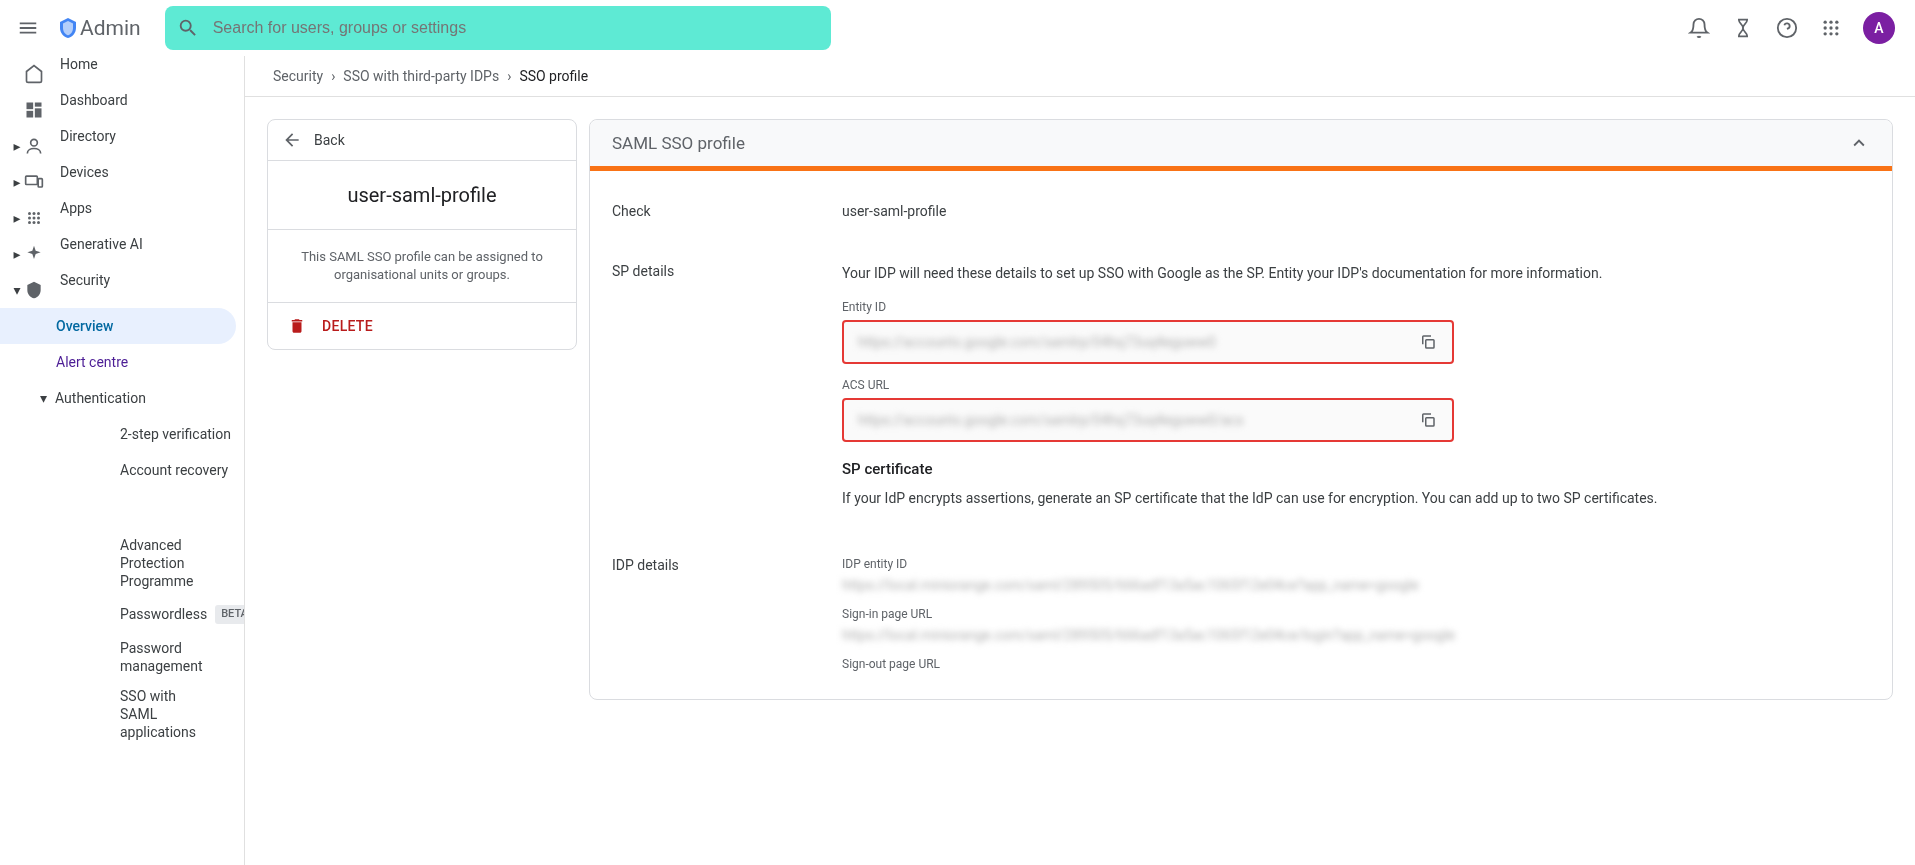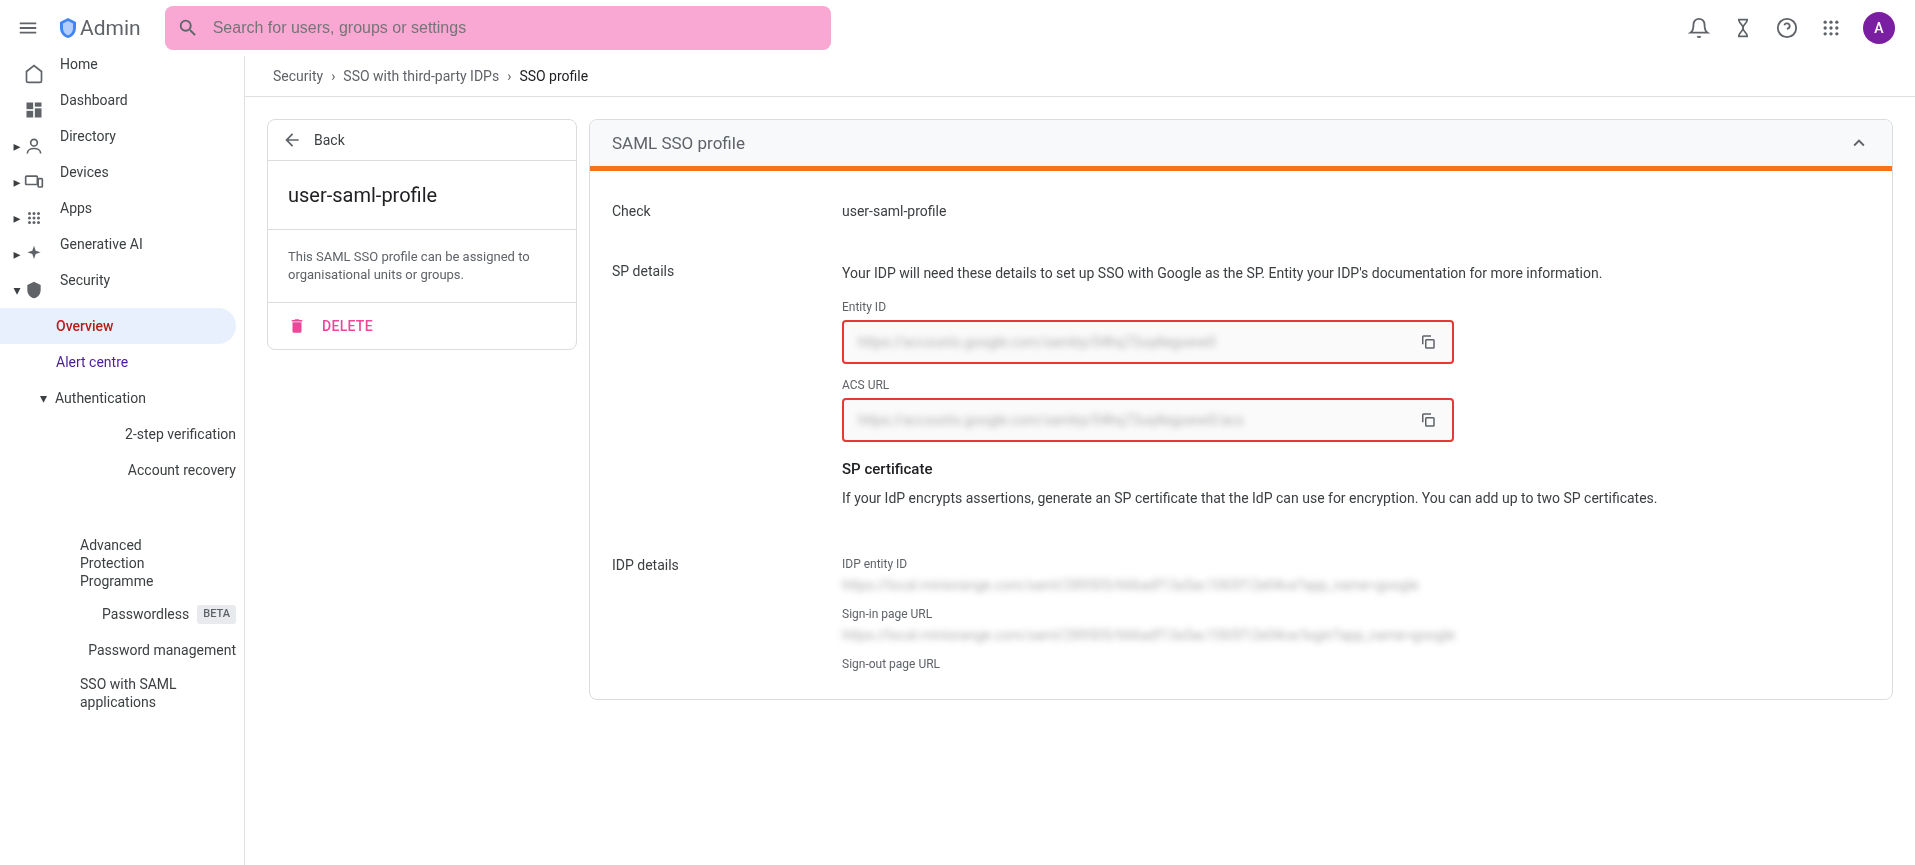--- a/index.html
+++ b/index.html
@@ -2,56 +2,56 @@
 <html><head>
 <meta charset="utf-8">
 <style>
   * { box-sizing: border-box; }
   html, body { margin: 0; padding: 0; font-family: 'Google Sans', Roboto, Arial, sans-serif; color: #3c4043; background: #fff; height: 100%; overflow: hidden; }
   .header { height: 56px; display: flex; align-items: center; padding: 0 8px; border-bottom: 0px solid #dadce0; }
   .icon-btn { width: 40px; height: 40px; border-radius: 50%; display: flex; align-items: center; justify-content: center; cursor: pointer; color: #5f6368; }
   .logo { display: flex; align-items: center; margin-left: 8px; margin-right: 24px; }
   .logo-mark { width: 24px; height: 24px; }
   .logo-text { font-size: 21px; color: #5f6368; }
-  .search-bar { flex: 0 0 auto; width: 666px; height: 44px; background: #f9a8d4; border-radius: 8px; display: flex; align-items: center; padding: 0 12px; gap: 12px; color: #5f6368; }
+  .search-bar { flex: 0 0 auto; width: 666px; height: 44px; background: #5eead4; border-radius: 8px; display: flex; align-items: center; padding: 0 12px; gap: 12px; color: #5f6368; }
   .search-bar input { border: none; background: transparent; outline: none; font-size: 16px; flex: 1; color: #3c4043; }
   .header-spacer { flex: 1; }
   .header-right { display: flex; align-items: center; gap: 4px; margin-right: 8px; }
   .avatar { width: 32px; height: 32px; border-radius: 50%; background: #7b1fa2; color: #fff; display: flex; align-items: center; justify-content: center; font-size: 14px; font-weight: 500; }
 
   .body { display: flex; height: calc(100% - 56px); }
   .sidebar { width: 244px; overflow-y: auto; padding-right: 8px; }
   .sidebar::-webkit-scrollbar { width: 8px; }
   .sidebar::-webkit-scrollbar-thumb { background: #dadce0; border-radius: 4px; }
   .sidebar-item { height: 36px; display: flex; padding-left: 24px; border-radius: 0 18px 18px 0; font-size: 14px; color: #3c4043; cursor: pointer; }
   .sidebar-item.top { padding-left: 10px; }
   .sidebar-item .chev { width: 14px; display: flex; align-items: center; justify-content: center; }
   .sidebar-item .si-icon { width: 20px; margin-right: 16px; display: flex; align-items: center; justify-content: center; color: #5f6368; }
   .sidebar-sub { padding-left: 56px; height: 36px; display: flex; align-items: center; font-size: 14px; color: #4c1d95; border-radius: 0 18px 18px 0; cursor: pointer; }
-  .sidebar-sub.active { background: #e8f0fe; color: #b91c1c; font-weight: 500; }
-  .sidebar-deep { padding-left: 80px; min-height: 36px; display: flex; align-items: center; font-size: 14px; color: #3c4043; cursor: pointer; padding-top: 6px; padding-bottom: 6px; line-height: 1.3; justify-content: flex-end; }
+  .sidebar-sub.active { background: #e8f0fe; color: #0369a1; font-weight: 500; }
+  .sidebar-deep { padding-left: 120px; min-height: 36px; display: flex; align-items: center; font-size: 14px; color: #3c4043; cursor: pointer; padding-top: 6px; padding-bottom: 6px; line-height: 1.3; }
   .sidebar-auth { padding-left: 40px; height: 36px; display: flex; align-items: center; font-size: 14px; color: #3c4043; cursor: pointer; gap: 8px; }
   .beta-badge { background: #e8eaed; color: #5f6368; font-size: 11px; padding: 2px 6px; border-radius: 3px; font-weight: 500; }
 
   .content { flex: 1; overflow-y: auto; border-left: 1px solid #e0e0e0; }
   .content::-webkit-scrollbar { width: 12px; }
   .content::-webkit-scrollbar-thumb { background: #dadce0; }
 
   .breadcrumb { padding: 12px 28px; font-size: 14px; color: #5f6368; display: flex; align-items: center; gap: 8px; border-bottom: 1px solid #e0e0e0; }
   .breadcrumb a { color: #5f6368; text-decoration: none; cursor: pointer; }
   .breadcrumb .current { color: #202124; }
   .chev-sep { color: #5f6368; }
 
   .main-grid { display: flex; padding: 22px; gap: 12px; align-items: flex-start; }
-  .left-card { width: 310px; border: 1px solid #dadce0; border-radius: 8px; background: #fff; }
+  .left-card { width: 310px; border: 1px solid #dadce0; border-radius: 8px; background: #fff; text-align: center; }
   .back-row { display: flex; align-items: center; gap: 12px; padding: 10px 14px; border-bottom: 1px solid #dadce0; cursor: pointer; }
   .back-row span { font-size: 14px; color: #3c4043; }
   .profile-name-row { padding: 22px 20px; border-bottom: 1px solid #dadce0; font-size: 20px; color: #202124; }
   .assign-text { padding: 18px 20px; font-size: 13px; color: #5f6368; border-bottom: 1px solid #dadce0; line-height: 1.4; }
-  .delete-row { display: flex; align-items: center; gap: 16px; padding: 14px 20px; font-size: 14px; color: #ec4899; font-weight: 500; letter-spacing: 0.3px; cursor: pointer; }
+  .delete-row { display: flex; align-items: center; gap: 16px; padding: 14px 20px; font-size: 14px; color: #b91c1c; font-weight: 500; letter-spacing: 0.3px; cursor: pointer; }
 
   .right-card { flex: 1; border: 1px solid #dadce0; border-radius: 8px; background: #fff; }
   .card-header { display: flex; align-items: center; justify-content: space-between; padding: 12px 22px; border-bottom: 5px solid #f97316; background: #f8f9fa; border-radius: 8px 8px 0 0; }
   .card-title { font-size: 17px; color: #5f6368; }
   .card-body { padding: 22px; }
   .field-row { display: flex; padding: 10px 0 34px 0; }
   .field-label { width: 230px; font-size: 14px; color: #3c4043; flex-shrink: 0; }
   .field-value { flex: 1; font-size: 14px; color: #3c4043; }
   .desc-text { font-size: 14px; color: #3c4043; margin-bottom: 16px; line-height: 1.5; }
   .small-label { font-size: 12px; color: #5f6368; margin-bottom: 6px; display: block; }

